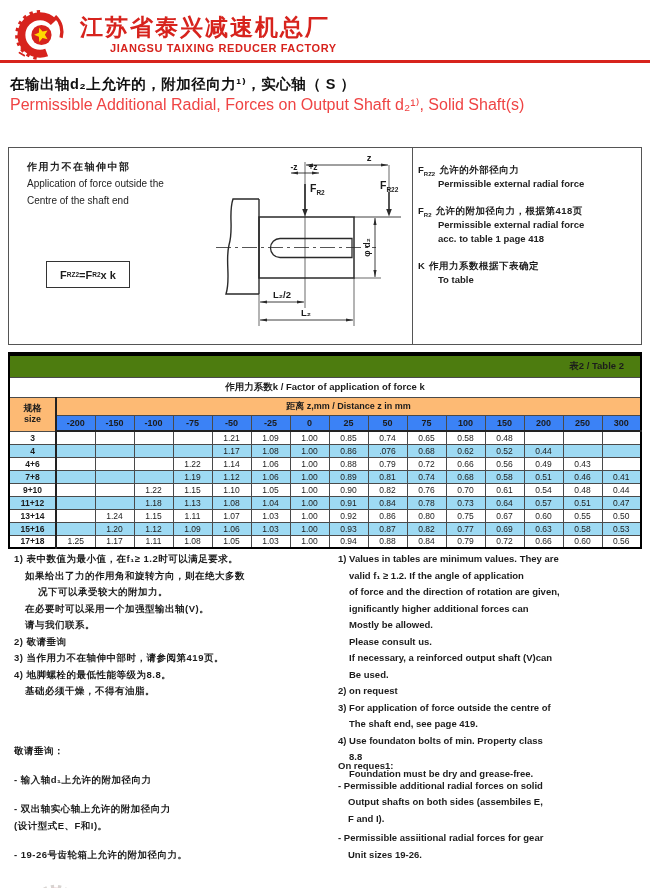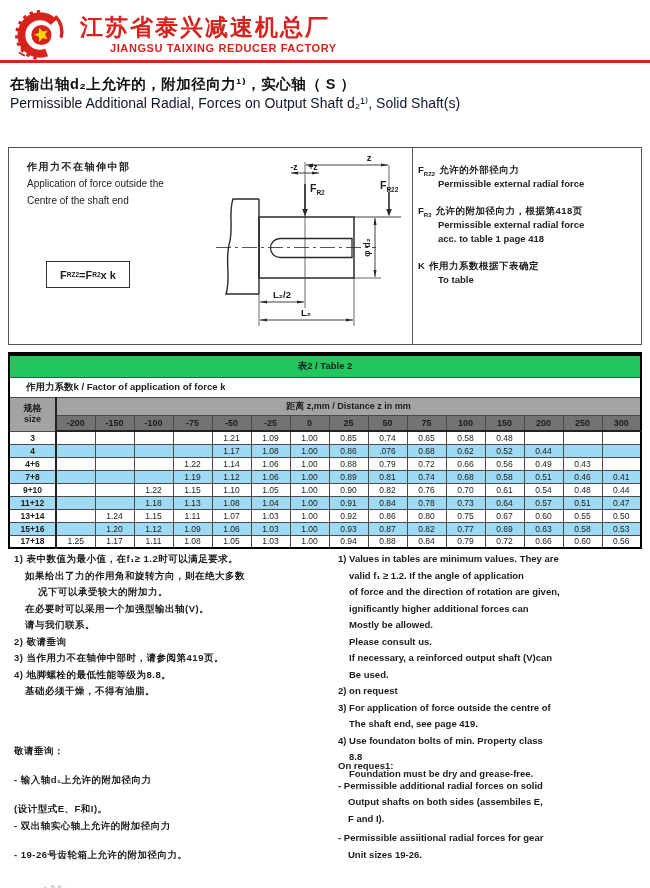--- a/index.html
+++ b/index.html
@@ -7,21 +7,21 @@
   .page { position:relative; width:650px; height:888px; background:#ffffff; margin:0 auto; overflow:hidden; color:#1c1c1c; }
 
   
   .hdr-logo { position:absolute; left:13px; top:7px; width:56px; height:56px; }
   .hdr-company-cn { position:absolute; left:80px; top:12px; font-size:23px; font-weight:bold; color:#d7231d; letter-spacing:2px; }
   .hdr-company-en { position:absolute; left:81px; top:42px; font-size:11px; font-weight:bold; color:#d7231d; letter-spacing:0.6px;margin-left:29px; }
   .hdr-rule { position:absolute; left:0; top:60px; width:650px; height:3px; background:#d7231d; }
 
   
   .title-cn { position:absolute; left:10px; top:75px; font-size:14.5px; font-weight:600; letter-spacing:0.5px; color:#111; }
-  .title-en { position:absolute; left:10px; top:95px; font-size:14px; color:#0f172a; }
+  .title-en { position:absolute; left:10px; top:95px; font-size:16px; color:#ef4444; }
 
   
   .diagram-box { position:absolute; left:8px; top:147px; width:634px; height:198px; border:1px solid #555; }
   .diagram-divider { position:absolute; left:403px; top:0; width:1px; height:100%; background:#555; }
   .diag-note { position:absolute; left:18px; top:10px; font-size:10px; line-height:17px; color:#222; }
   .diag-note .cn { font-weight:600; letter-spacing:1.5px; }
   .formula-box { position:absolute; left:37px; top:113px; width:84px; height:27px; border:1.5px solid #333; display:flex; align-items:center; justify-content:center; font-size:11px; font-weight:bold; white-space:nowrap; }
   .formula-box sub { font-size:6.5px; font-weight:bold; }
   .diag-svg { position:absolute; left:0; top:0; }
 
@@ -29,25 +29,25 @@
   .legend { position:absolute; left:404px; top:147px; width:238px; height:198px; padding:17px 0 0 14px; font-size:9.5px; }
   .legend-item { margin-bottom:13px; }
   .legend-term { font-weight:bold; }
   .legend-term sub { font-size:6px; }
   .legend-term .cn { font-weight:600; letter-spacing:0.5px; margin-left:4px; }
   .legend-en { padding-left:20px; line-height:14.5px; font-weight:600; color:#222; }
 
   
   table.force { position:absolute; left:8px; top:352px; width:634px; border-collapse:collapse; table-layout:fixed; border:2px solid #000; border-top:4px solid #000; }
   table.force td { border:1px solid #4a4a4a; overflow:hidden; white-space:nowrap; }
-  tr.caption td { background:#22c55e; font-weight:bold; font-size:9.5px; text-align:center; padding:4px 16px 4px 16px; }
-  tr.factor td { background:#fff; font-weight:bold; font-size:9.5px; text-align:left; padding:3px 16px;border-radius:9px; }
-  tr.dist td { background:#a3a3a3; font-weight:bold; font-size:9px; text-align:center; padding:2px 0; }
+  tr.caption td { background:#4d7c0f; font-weight:bold; font-size:9.5px; text-align:right; padding:4px 16px 4px 16px; }
+  tr.factor td { background:#fff; font-weight:bold; font-size:9.5px; text-align:center; padding:3px 4px;border-radius:9px; }
+  tr.dist td { background:#fdba74; font-weight:bold; font-size:9px; text-align:center; padding:2px 0; }
   td.size-h { background:#8fd2ef; font-weight:bold; font-size:9px; text-align:center; line-height:1.2; border-right:2px solid #222 !important; }
-  tr.cols td { background:#737373; font-weight:bold; font-size:9px; text-align:center; padding:2px 0; border-bottom:2px solid #222; }
+  tr.cols td { background:#3b82f6; font-weight:bold; font-size:9px; text-align:center; padding:2px 0; border-bottom:2px solid #222; }
   tbody.data td { height:13px; font-size:8.5px; text-align:center; padding:0; }
   tbody.data td.size-col { font-weight:bold; border-right:2px solid #222; }
   tbody.data tr.alt td { background:#9edaf3; }
   col.c-size { width:47px; }
 
   
   .notes { position:absolute; top:551px; font-size:9.5px; line-height:16.5px; color:#1c1c1c; }
   .notes-cn { left:14px; width:315px; letter-spacing:0.5px; font-weight:600; }
   .notes-en { left:338px; width:305px; font-weight:600; }
   .notes .i1 { padding-left:11px; }
@@ -423,22 +423,22 @@
       <div class="i1">Foundation must be dry and grease-free.</div>
     </div>
 
   <div class="req req-cn">
     <div class="req-head">敬请垂询：</div>
     <div>
         <div class="req-group">
           <div>- 输入轴d₁上允许的附加径向力</div>
         </div>
         <div class="req-group">
+          <div>- 双出轴实心轴上允许的附加径向力</div>
           <div>(设计型式E、F和I)。</div>
-          <div>- 双出轴实心轴上允许的附加径向力</div>
         </div>
         <div class="req-group">
           <div>- 19-26号齿轮箱上允许的附加径向力。</div>
         </div>
       </div>
   </div>
   <div class="req req-en">
     <div class="req-head">On reques1:</div>
     <div>
         <div class="req-group">

